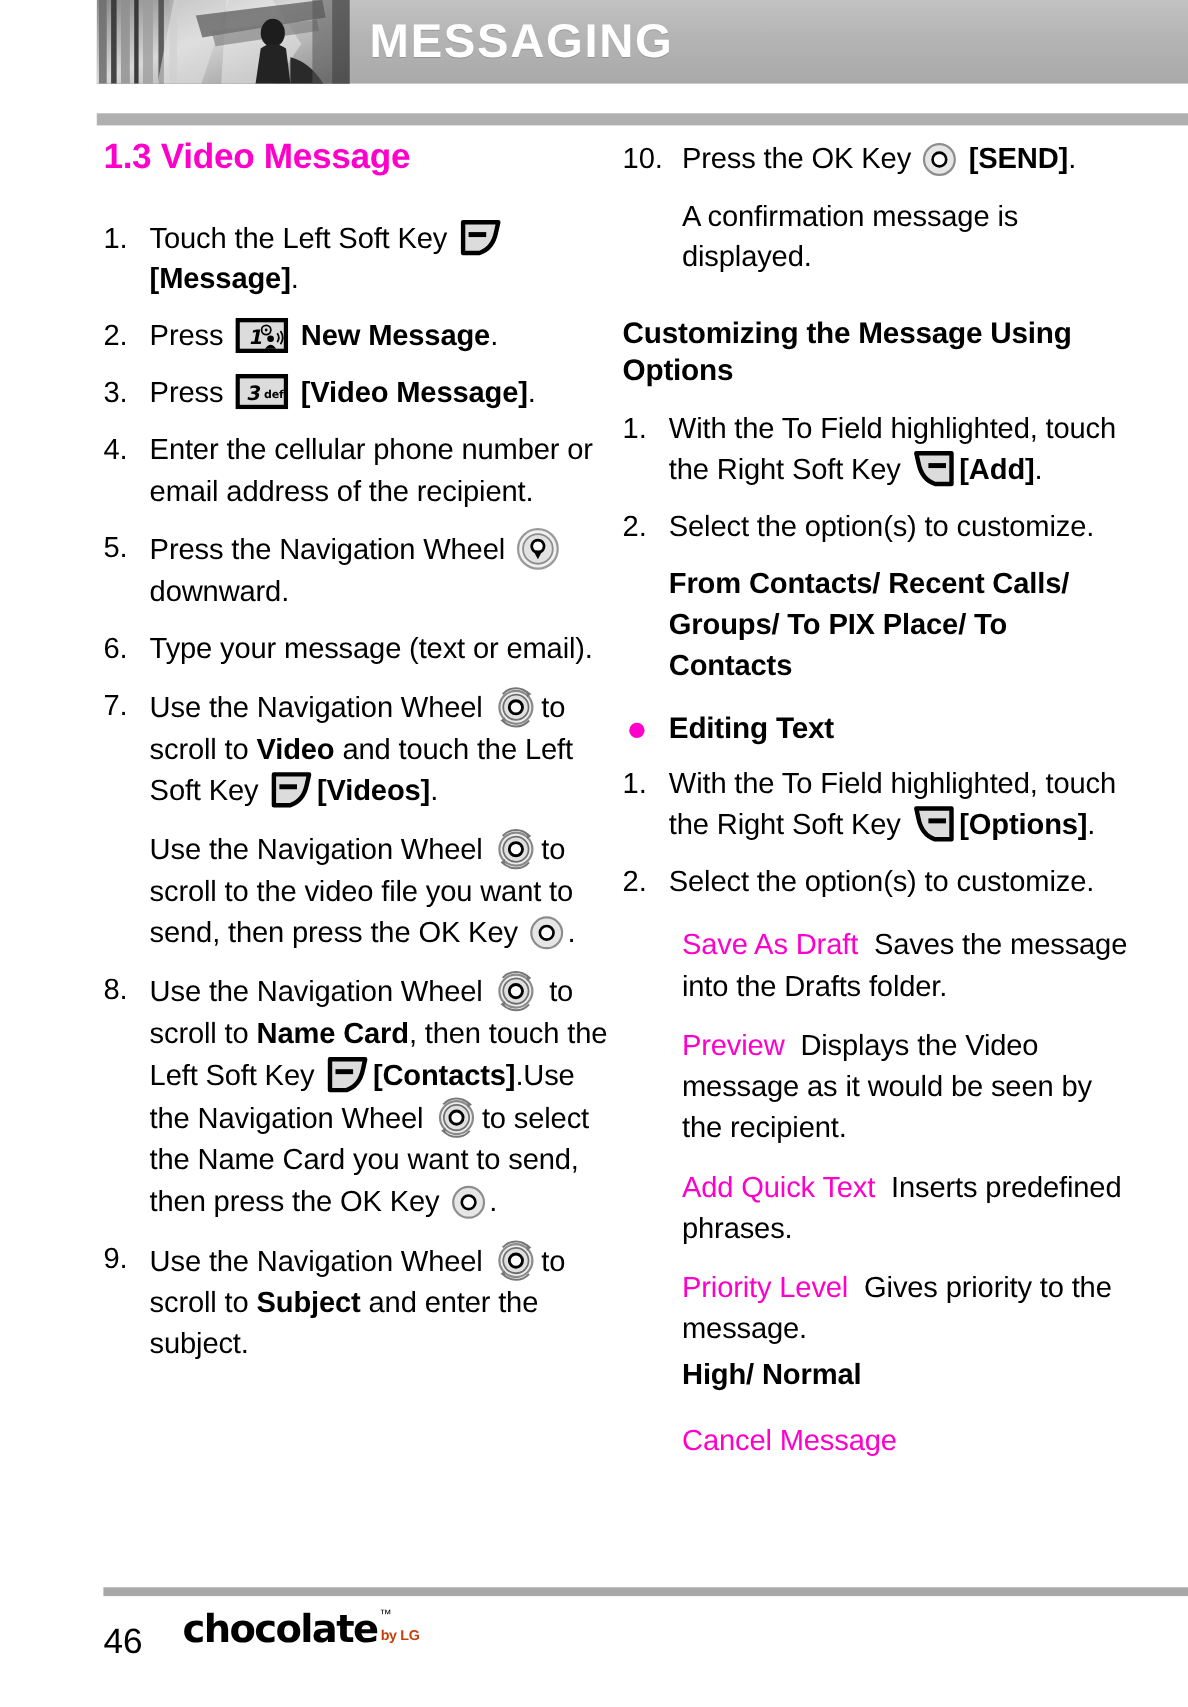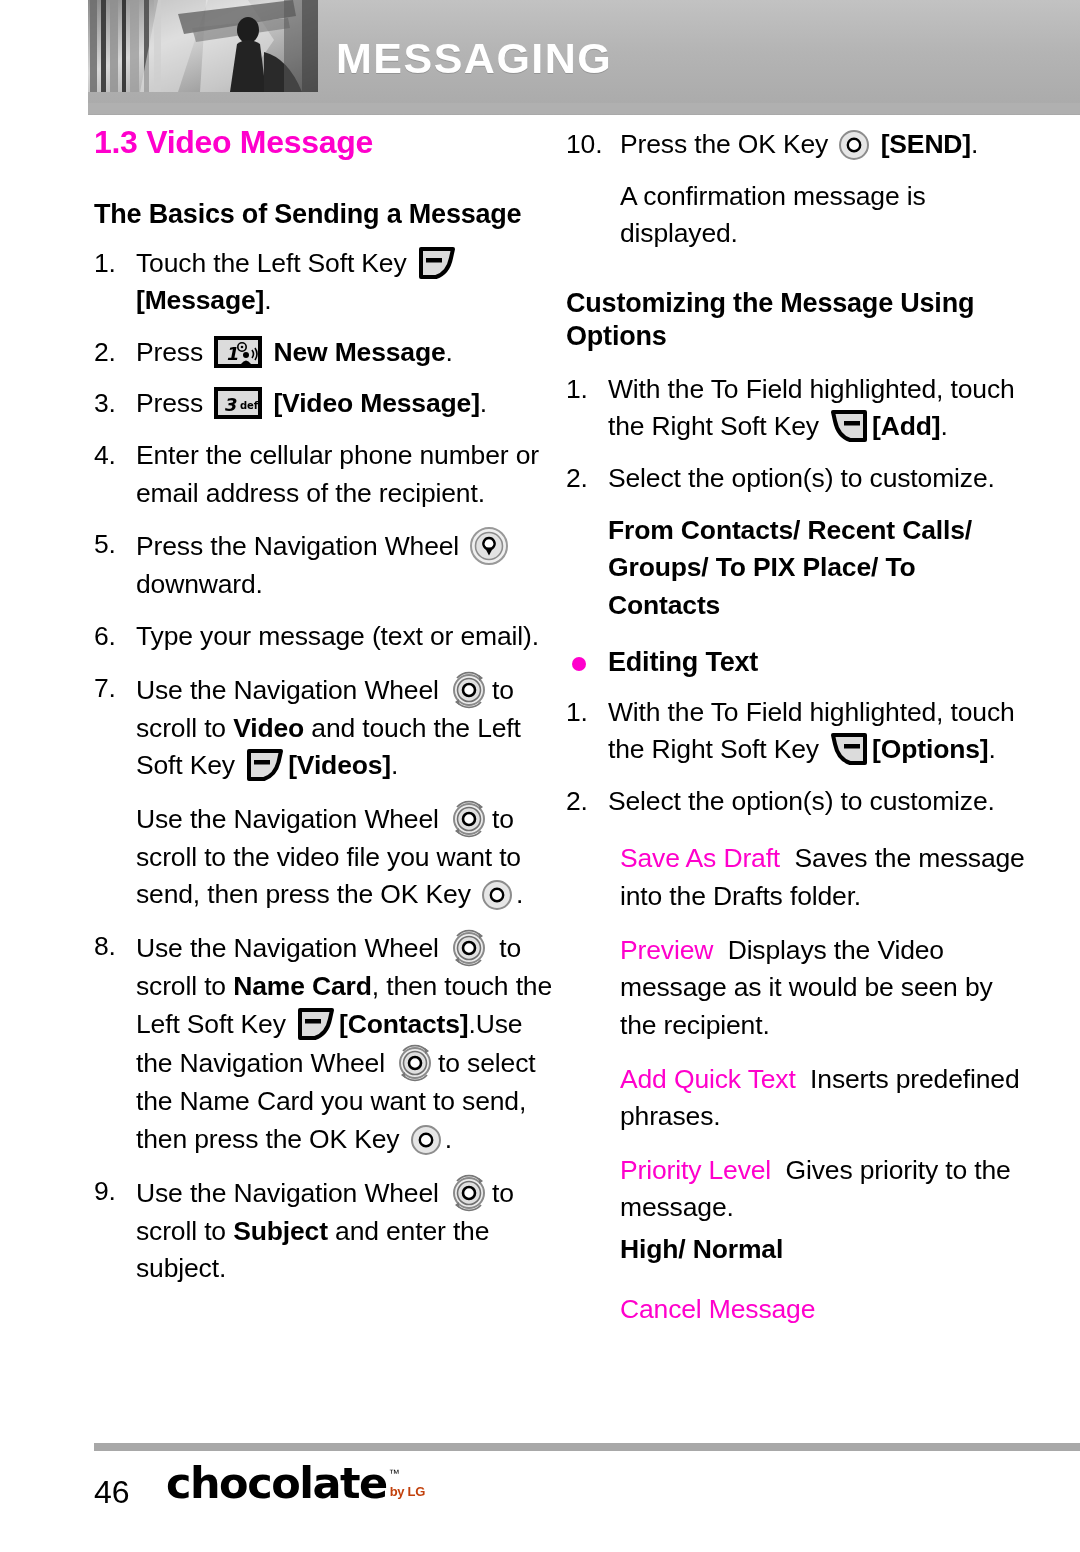--- a/index.html
+++ b/index.html
@@ -7,21 +7,21 @@
     width:1080px;height:1552px;
     font-family:"Liberation Sans", sans-serif;
     color:#000;
     position:relative;
     overflow:hidden;
   }
   .page{position:relative;width:1080px;height:1552px;}
 
   
   .header{
-    position:absolute;left:88px;top:0;width:992px;height:115px;
+    position:absolute;left:88px;top:0;width:992px;height:76px;
     background:linear-gradient(to bottom,#c2c2c2 0%,#b4b4b4 45%,#a9a9a9 100%);
     overflow:hidden;
   }
   .header-photo{
     position:absolute;left:0;top:0;width:230px;height:92px;
     overflow:hidden;
     background:#8e8e8e;
   }
   .header-photo svg{display:block;}
   .header-title{
@@ -115,21 +115,21 @@
   }
   .pgnum{
     position:absolute;left:0;top:12px;
     font-size:32px;color:#000;font-family:"Liberation Sans", sans-serif;
   }
   .logo{
     position:absolute;left:72px;top:0px;
     display:flex;align-items:flex-end;
   }
   .logo-word{
-    font-size:43px;font-weight:bold;letter-spacing:-1.5px;
+    font-size:35px;font-weight:bold;letter-spacing:-1.5px;
     font-family:"DejaVu Sans", sans-serif;
     color:#000;line-height:1;
   }
   .logo-tm{
     font-size:11px;margin-left:2px;margin-bottom:26px;color:#000;
   }
   .logo-by{
     font-size:13px;font-weight:bold;margin-left:-10px;margin-bottom:6px;color:#c2410c;
     letter-spacing:-0.3px;
   }
@@ -177,21 +177,20 @@
       </svg>
     </div>
     <div class="header-title">MESSAGING</div>
   </div>
   <div class="header-rule"></div>
 
   <div class="col col-left">
 
     <div class="sect-title">1.3 Video Message</div>
 
-    <div class="sub-head">The Basics of Sending a Message</div>
 
     <div class="step">
       <div class="num">1.</div>
       <div class="body"><span>Touch the Left Soft Key </span><span class="ic ic-soft"><svg viewBox="0 0 40 34">
               <path d="M4 3 H36 Q36 3 34 12 Q31 27 19 31 H4 Z" fill="#dcdcdc" stroke="#000" stroke-width="4" stroke-linejoin="round"></path>
               <rect x="9" y="12" width="16" height="4.5" fill="#000"></rect>
             </svg></span><b>[Message]</b><span>.</span></div>
     </div>
 
     <div class="step">

